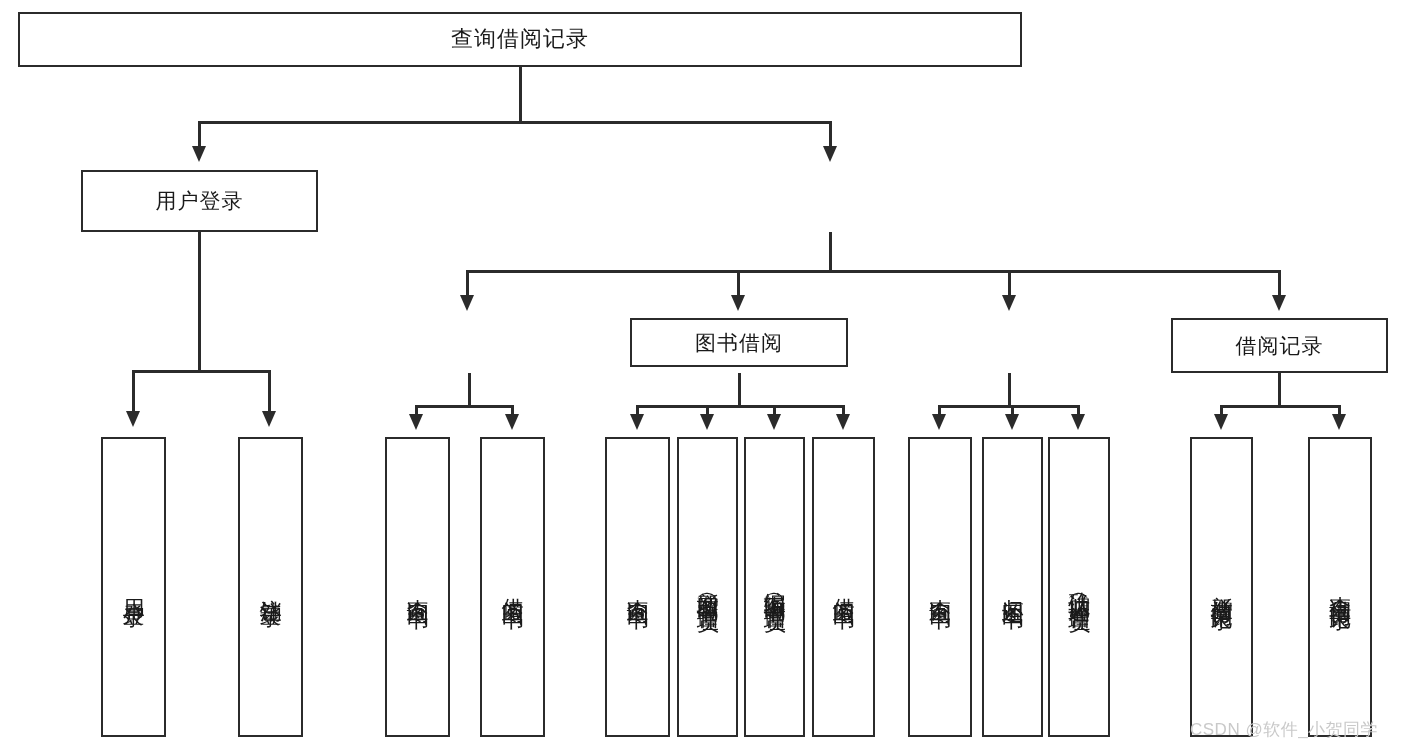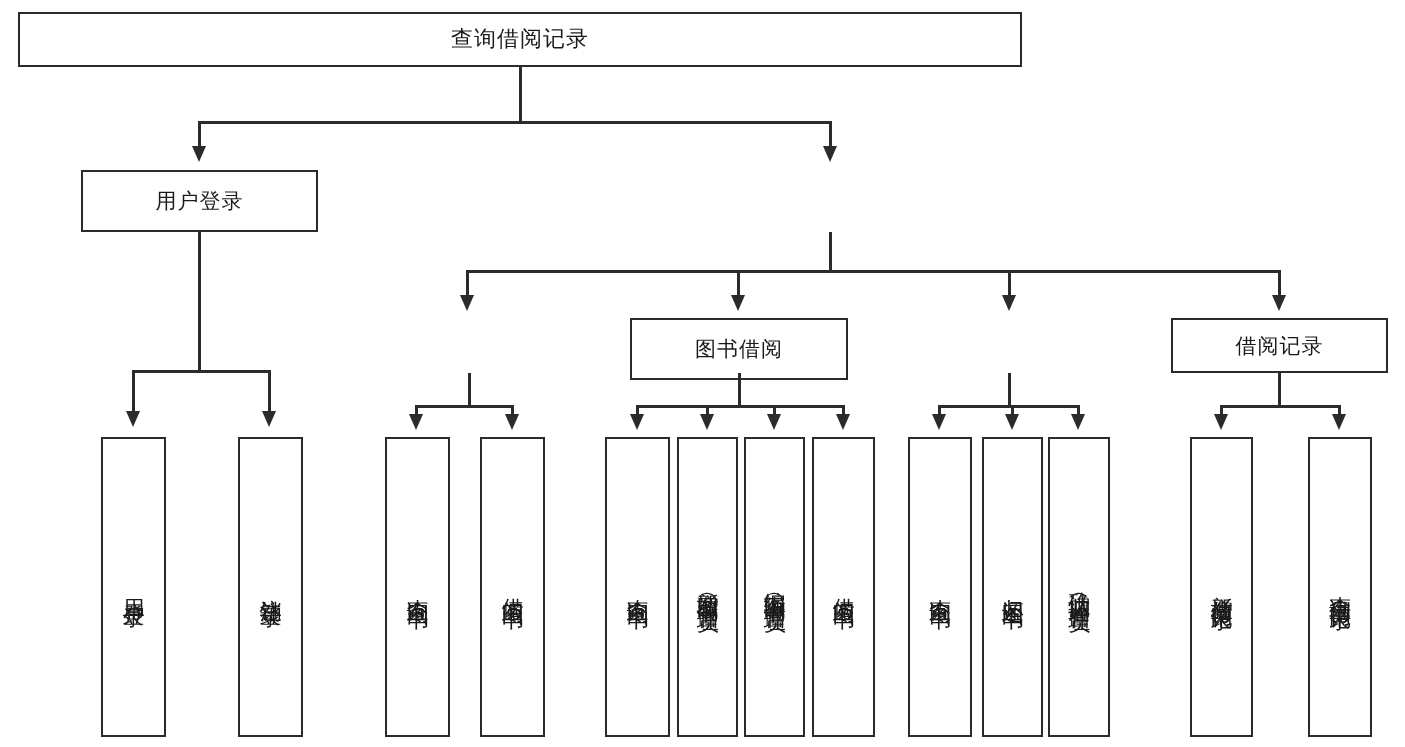--- a/index.html
+++ b/index.html
@@ -67,21 +67,21 @@
   <div class="node root h" style="left:18px;top:12px;width:1004px;height:55px;">
     <span class="label">查询借阅记录</span>
   </div>
 
   <div class="node h" style="left:81px;top:170px;width:237px;height:62px;">
     <span class="label">用户登录</span>
   </div>
 
 
 
-  <div class="node h" style="left:630px;top:318px;width:218px;height:62px;">
+  <div class="node h" style="left:630px;top:318px;width:218px;height:49px;">
     <span class="label">图书借阅</span>
   </div>
 
 
   <div class="node h" style="left:1171px;top:318px;width:217px;height:55px;">
     <span class="label">借阅记录</span>
   </div>
 
   <div class="node v" style="left:101px;top:437px;width:65px;height:300px;">
     <span class="label">用户登录</span>
@@ -175,14 +175,15 @@
   <div class="edge vline" style="left:1077px;top:405px;height:12px;"></div>
   <div class="arrow" style="left:1071px;top:414px;"></div>
 
   <div class="edge vline" style="left:1278px;top:373px;height:34px;"></div>
   <div class="edge hline" style="left:1220px;top:405px;width:120px;"></div>
   <div class="edge vline" style="left:1220px;top:405px;height:12px;"></div>
   <div class="arrow" style="left:1214px;top:414px;"></div>
   <div class="edge vline" style="left:1338px;top:405px;height:12px;"></div>
   <div class="arrow" style="left:1332px;top:414px;"></div>
 
+  <div id="watermark" style="left:1190px;top:718px;">CSDN @软件_小贺同学</div>
 
 </div>
 
 </body></html>

